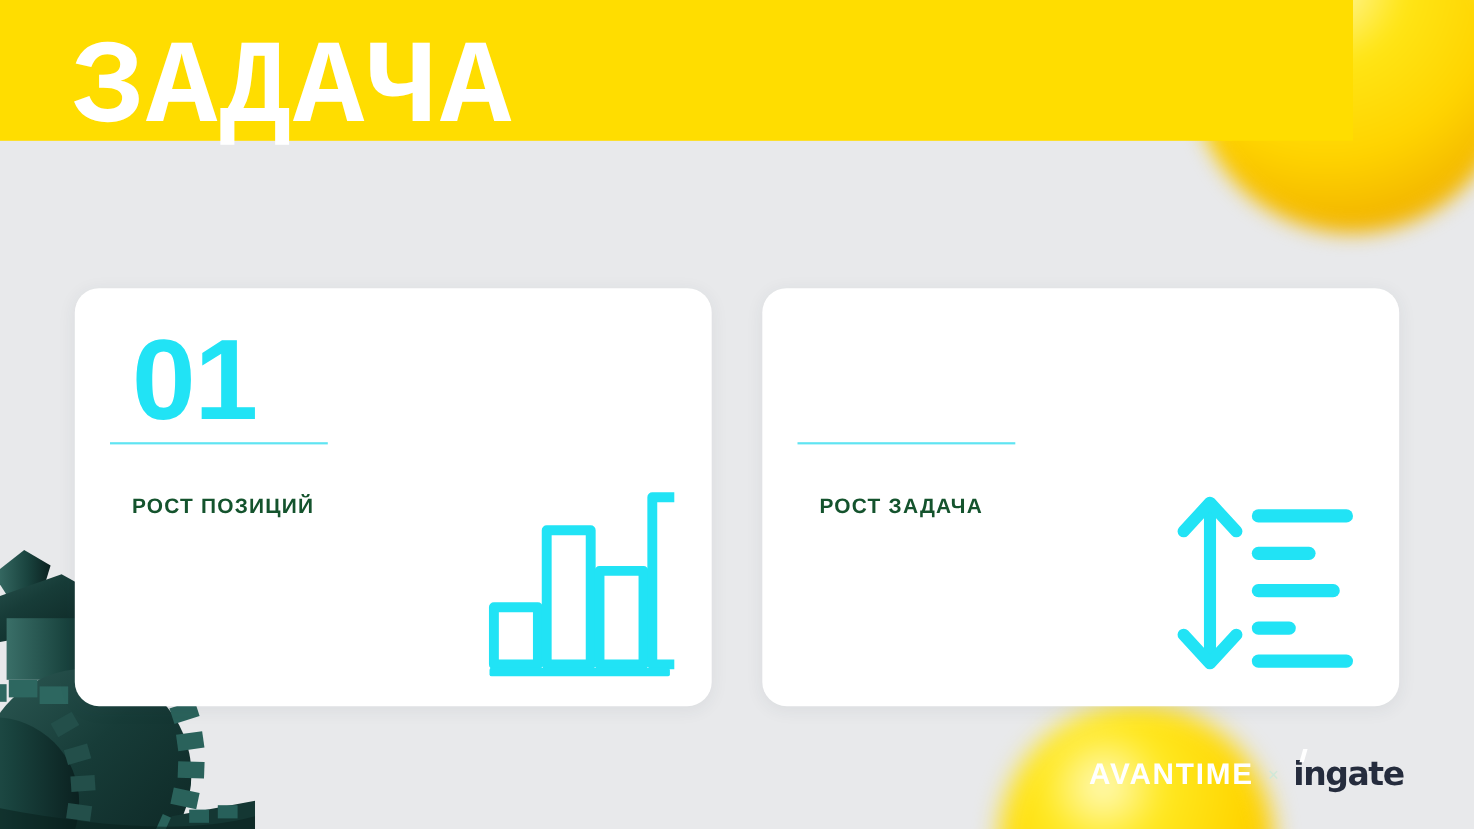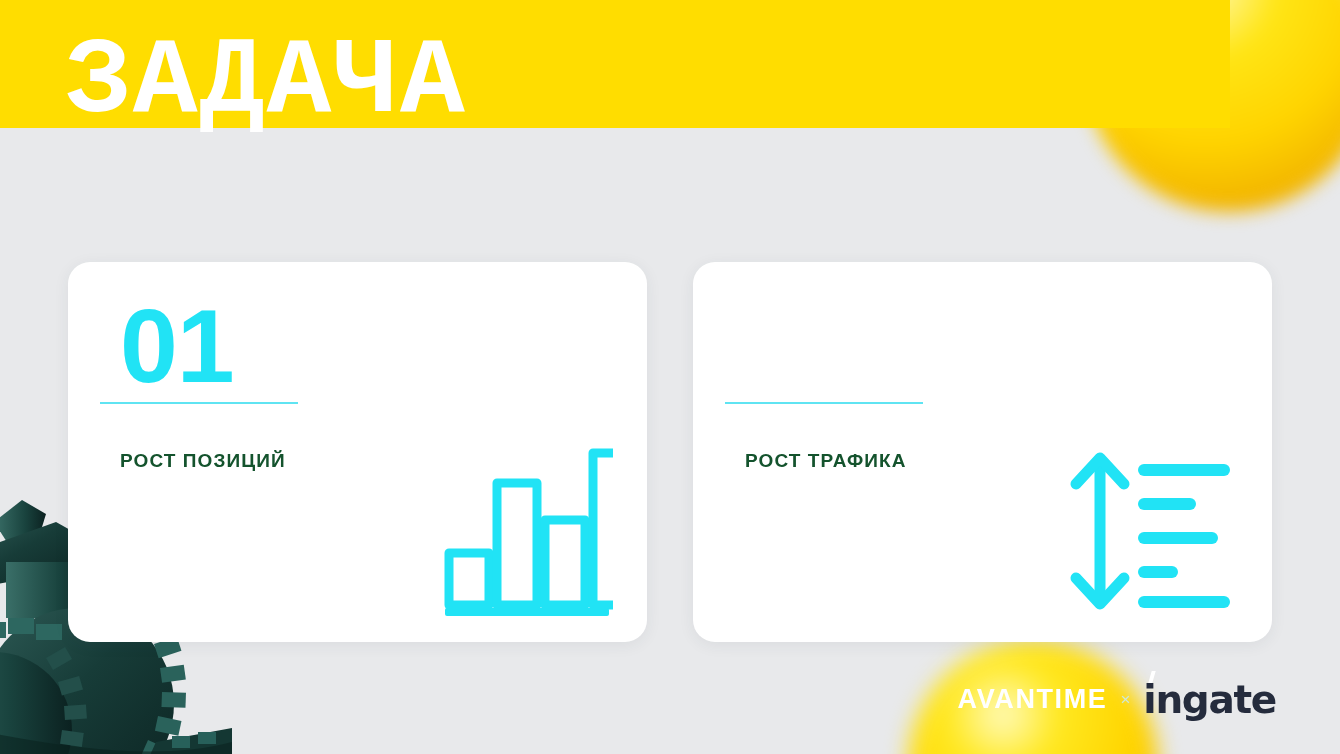--- a/index.html
+++ b/index.html
@@ -159,21 +159,21 @@
     color: #ffffff;
     font-family: "Liberation Sans", sans-serif;
   }
   .logo-x {
     font-size: 17px;
     color: #cfe8d8;
     font-weight: 400;
     font-family: "Liberation Sans", sans-serif;
   }
   .logo-ingate {
-    font-size: 39px;
+    font-size: 30px;
     font-weight: 700;
     letter-spacing: -1.3px;
     color: #252c3d;
     font-family: "DejaVu Sans", sans-serif;
     position: relative;
   }
   .logo-ingate-tick {
     position: absolute;
     left: 7px;
     top: -6px;
@@ -277,21 +277,21 @@
             <rect x="108" y="84" width="40" height="85"></rect>
             <rect x="156" y="17" width="40" height="152"></rect>
           </g>
           <rect x="8" y="172" width="164" height="8" rx="2" fill="#21e3f5"></rect>
         </svg>
       </div>
     </div>
 
     <div class="card">
       <div class="card-rule"></div>
-      <div class="card-label">РОСТ ТРАФИКА</div>
+      <div class="card-label">РОСТ ЗАДАЧА</div>
       <div class="card-icon">
         <svg width="172" height="170" viewBox="0 0 172 170" xmlns="http://www.w3.org/2000/svg">
           <g stroke="#21e3f5" stroke-width="11" stroke-linecap="round" stroke-linejoin="round" fill="none">
             <line x1="34" y1="14" x2="34" y2="156"></line>
             <polyline points="10,38 34,12 58,38"></polyline>
             <polyline points="10,132 34,158 58,132"></polyline>
           </g>
           <g fill="#21e3f5">
             <rect x="72" y="18" width="92" height="12" rx="6"></rect>
             <rect x="72" y="52" width="58" height="12" rx="6"></rect>

